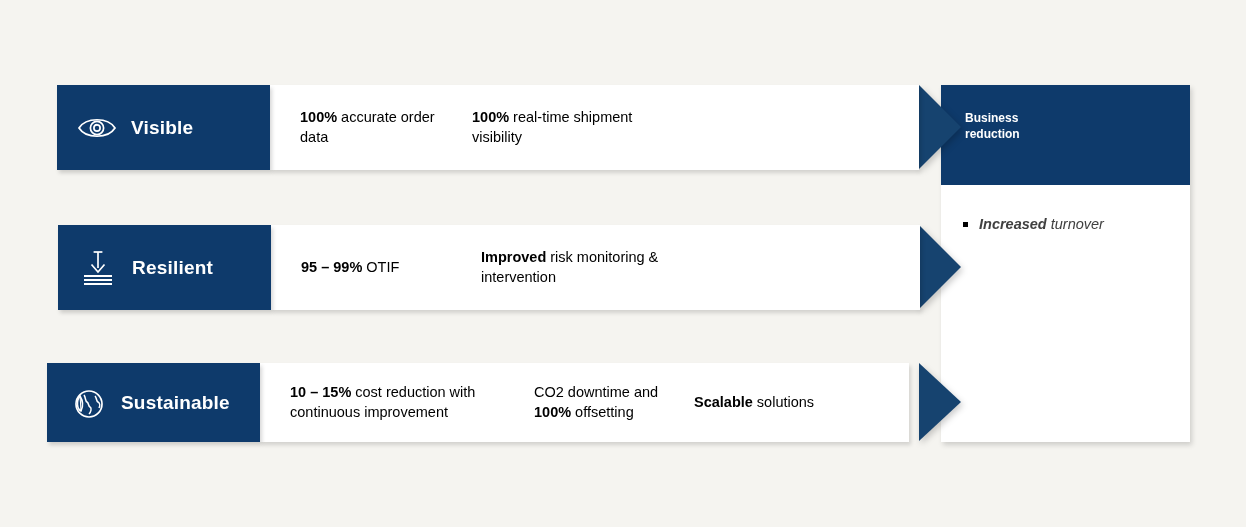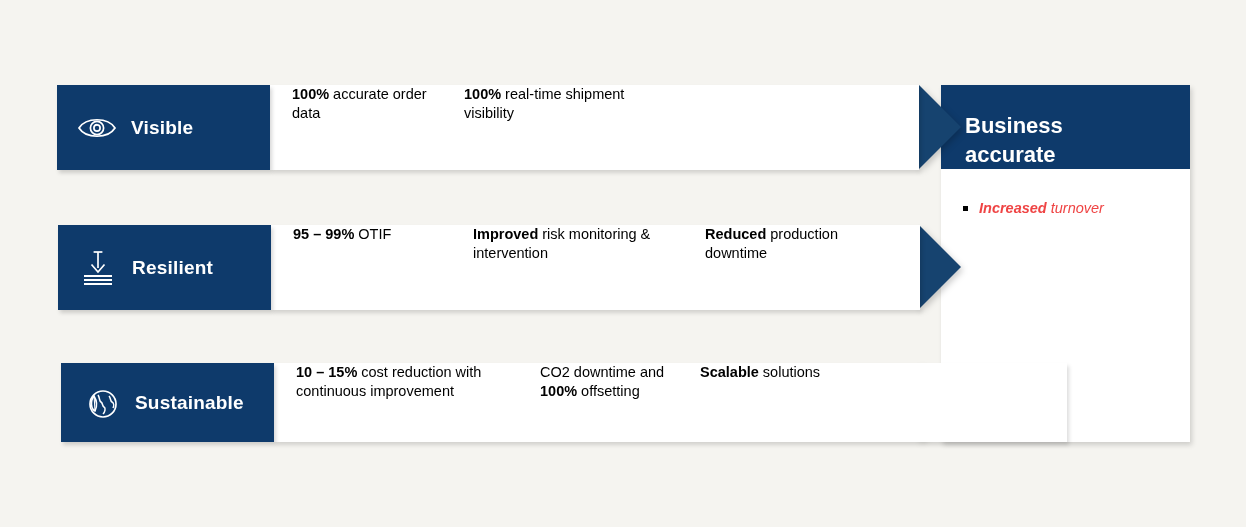--- a/index.html
+++ b/index.html
@@ -20,21 +20,21 @@
   }
 
   
   .row {
     position: absolute;
     display: flex;
     align-items: stretch;
   }
   .row-1 { left: 57px; top: 85px;  width: 862px; height: 85px; }
   .row-2 { left: 58px; top: 225px; width: 862px; height: 85px; }
-  .row-3 { left: 61px; top: 363px; width: 1006px; height: 79px; }
+  .row-3 { left: 47px; top: 363px; width: 862px; height: 79px; }
 
   .pillar-label {
     width: 213px;
     flex: 0 0 213px;
     background: #0e3a6b;
     display: flex;
     align-items: center;
     box-sizing: border-box;
     padding-left: 20px;
     box-shadow: 2px 3px 4px rgba(0,0,0,0.16);
@@ -56,23 +56,23 @@
     font-size: 19px;
     font-weight: bold;
     letter-spacing: 0.2px;
     white-space: nowrap;
   }
 
   .pillar-body {
     flex: 1 1 auto;
     background: #ffffff;
     display: flex;
-    align-items: flex-start;
-    box-sizing: border-box;
-    padding-left: 22px;
+    align-items: center;
+    box-sizing: border-box;
+    padding-left: 30px;
     box-shadow: 2px 3px 4px rgba(0,0,0,0.14);
     position: relative;
     z-index: 2;
   }
   .metric {
     font-size: 14.5px;
     line-height: 1.32;
     color: #000000;
     box-sizing: border-box;
     padding-right: 16px;
@@ -114,41 +114,41 @@
     left: 941px;
     top: 85px;
     width: 249px;
     height: 357px;
     background: #ffffff;
     box-shadow: 2px 3px 5px rgba(0,0,0,0.16);
     box-sizing: border-box;
   }
   .benefits-header {
     background: #0e3a6b;
-    height: 84px;
+    height: 100px;
     box-sizing: border-box;
     padding: 26px 0 0 24px;
     color: #ffffff;
-    font-size: 22px;
+    font-size: 12px;
     font-weight: bold;
     line-height: 1.32;
   }
   .benefits-list {
     padding: 30px 16px 0 22px;
     margin: 0;
     list-style: none;
   }
   .benefit-item {
     position: relative;
     padding-left: 16px;
     margin-bottom: 26px;
     font-size: 14.5px;
     font-style: italic;
     line-height: 1.34;
-    color: #ef4444;
+    color: #404040;
   }
   .benefit-item::before {
     content: "";
     position: absolute;
     left: 0;
     top: 7px;
     width: 5px;
     height: 5px;
     background: #000000;
   }
@@ -192,21 +192,20 @@
           <path d="M5 26 L33 26" stroke="#ffffff" stroke-width="2"></path>
           <path d="M5 30 L33 30" stroke="#ffffff" stroke-width="2"></path>
           <path d="M5 34 L33 34" stroke="#ffffff" stroke-width="2"></path>
         </svg>
       </span>
       <span class="pillar-name">Resilient</span>
     </div>
     <div class="pillar-body">
       <div class="metric m1"><b>95 – 99%</b><span> OTIF</span></div>
       <div class="metric m2"><b>Improved</b><span> risk monitoring &amp; intervention</span></div>
-      <div class="metric m3"><b>Reduced</b><span> production downtime</span></div>
     </div>
   </div>
   <div class="arrow-head arrow-2"></div>
 
   <div class="row row-3">
     <div class="pillar-label">
       <span class="pillar-icon">
         <svg width="40" height="36" viewBox="0 0 40 36">
           <circle cx="22" cy="19" r="13" fill="none" stroke="#ffffff" stroke-width="1.7"></circle>
           <path d="M13 11 C 16 16, 16 22, 14 26 C 10 24, 9 16, 13 11 Z" fill="none" stroke="#ffffff" stroke-width="1.6"></path>
@@ -221,21 +220,21 @@
       <div class="metric m1"><b>10 – 15%</b><span> cost reduction with continuous improvement</span></div>
       <div class="metric m2"><span>CO2 downtime and </span><b>100%</b><span> offsetting</span></div>
       <div class="metric m3"><b>Scalable</b><span> solutions</span></div>
     </div>
   </div>
   <div class="arrow-head arrow-3"></div>
 
   <div class="benefits">
     <div class="benefits-header">
       <div>Business</div>
-      <div>accurate</div>
+      <div>reduction</div>
     </div>
     <ul class="benefits-list">
       <li class="benefit-item">
         <b>Increased</b><span> turnover</span>
       </li>
     </ul>
   </div>
 
 </div>
 

